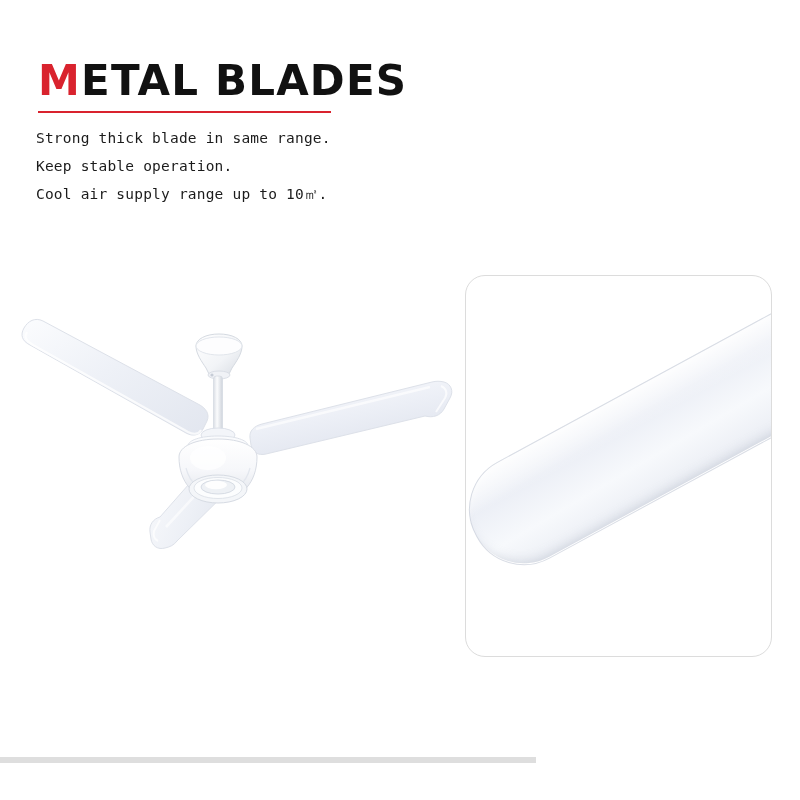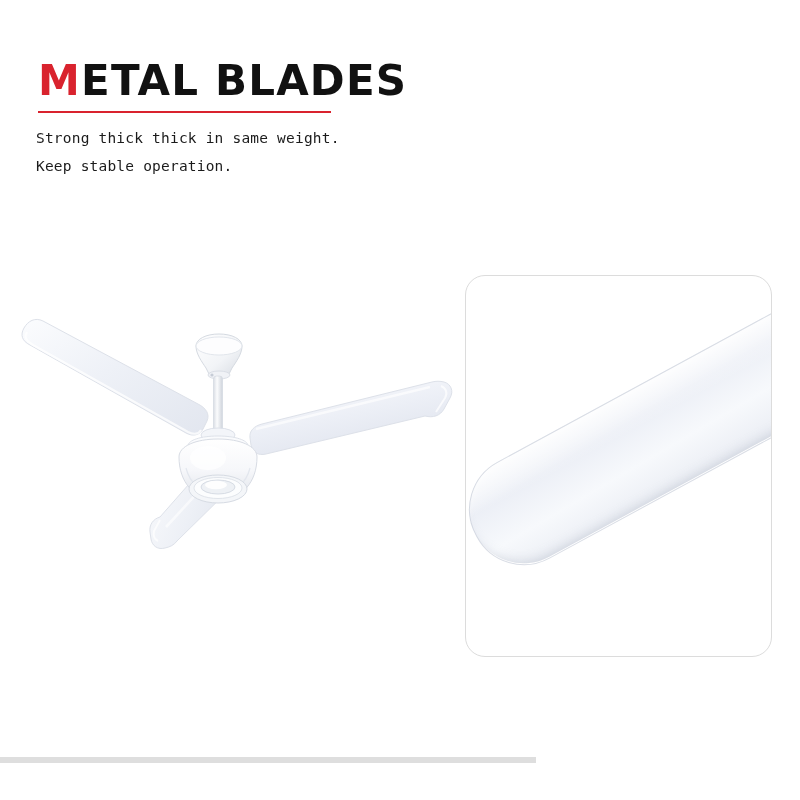--- a/index.html
+++ b/index.html
@@ -85,22 +85,23 @@
 <body>
 
 <div id="stage">
 
   <div class="headline">
     <span class="lead">M</span><span>ETAL BLADES</span>
   </div>
   <div class="rule-red"></div>
 
   <div class="bodytext">
-    <div>Strong thick thick in same weight.</div>
+    <div>Strong thick blade in same range.</div>
     <div>Keep stable operation.</div>
+    <div>Cool air supply range up to 10㎡.</div>
   </div>
 
   <div class="fan">
     <svg width="470" height="290" viewBox="0 0 470 290" xmlns="http://www.w3.org/2000/svg">
       <defs>
         <linearGradient id="bladeUL" x1="0" y1="0" x2="1" y2="1">
           <stop offset="0%" stop-color="#fbfcfe"></stop>
           <stop offset="45%" stop-color="#eef1f7"></stop>
           <stop offset="100%" stop-color="#e2e6ef"></stop>
         </linearGradient>

